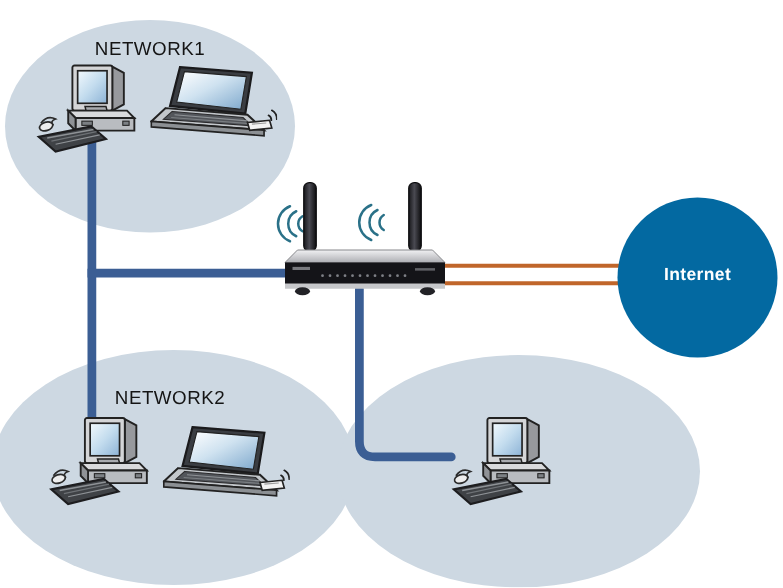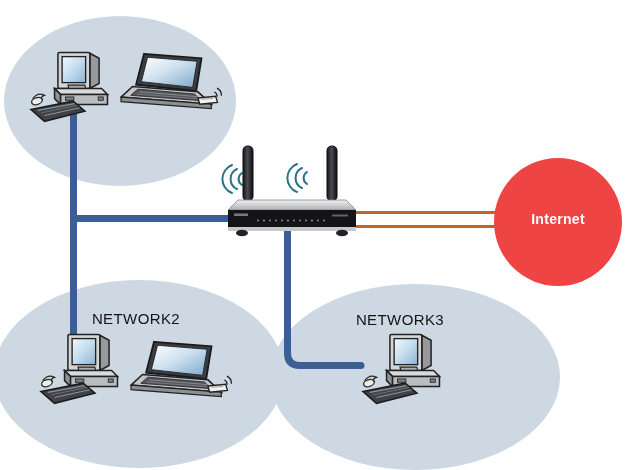--- a/index.html
+++ b/index.html
@@ -25,21 +25,21 @@
   }
   .icon{position:absolute;z-index:4;}
   .icon.d1{left:26px;top:48px;width:84px;height:76px;}
   .icon.p1{left:120px;top:52px;width:102px;height:69px;}
   .icon.d2{left:36px;top:330px;width:84px;height:76px;}
   .icon.p2{left:130px;top:340px;width:102px;height:69px;}
   .icon.d3{left:358px;top:330px;width:84px;height:76px;}
   .icon.router{left:212px;top:143px;width:150px;height:100px;}
   .internet{
     position:absolute;left:494px;top:158px;width:128px;height:128px;border-radius:50%;
-    background:#ef4444;z-index:3;display:flex;align-items:center;justify-content:center;
+    background:#0369a1;z-index:3;display:flex;align-items:center;justify-content:center;
   }
   .internet span{color:#ffffff;font-weight:bold;font-size:14px;letter-spacing:.3px;margin-bottom:6px;}
   .defs-hidden{position:absolute;width:0;height:0;overflow:hidden;}
 </style>
 </head>
 <body>
 
 <svg class="defs-hidden" aria-hidden="true">
   <defs>
     <linearGradient id="gScreen" x1="0" y1="0" x2="1" y2="1">
@@ -160,16 +160,16 @@
   <svg class="icon p2" viewBox="0 0 115 78">
       <use href="#sym-laptop"></use>
     </svg>
   <svg class="icon d3" viewBox="0 0 100 90">
       <use href="#sym-desktop"></use>
     </svg>
   <svg class="icon router" viewBox="0 0 150 100">
       <use href="#sym-router"></use>
     </svg>
 
+  <div class="net-label l1">NETWORK1</div>
   <div class="net-label l2">NETWORK2</div>
-  <div class="net-label l3">NETWORK3</div>
 
 </div>
 
 </body></html>

